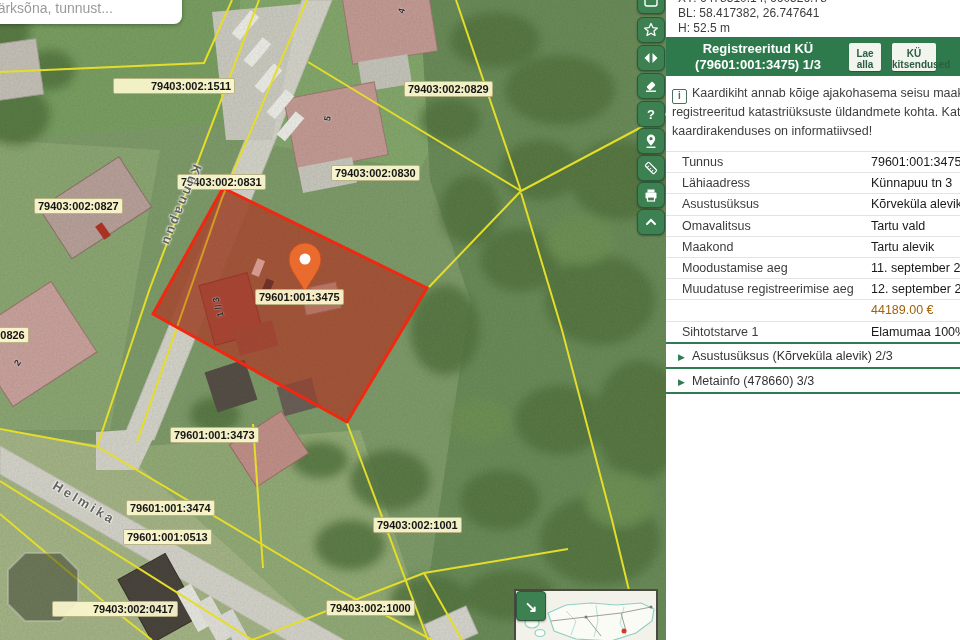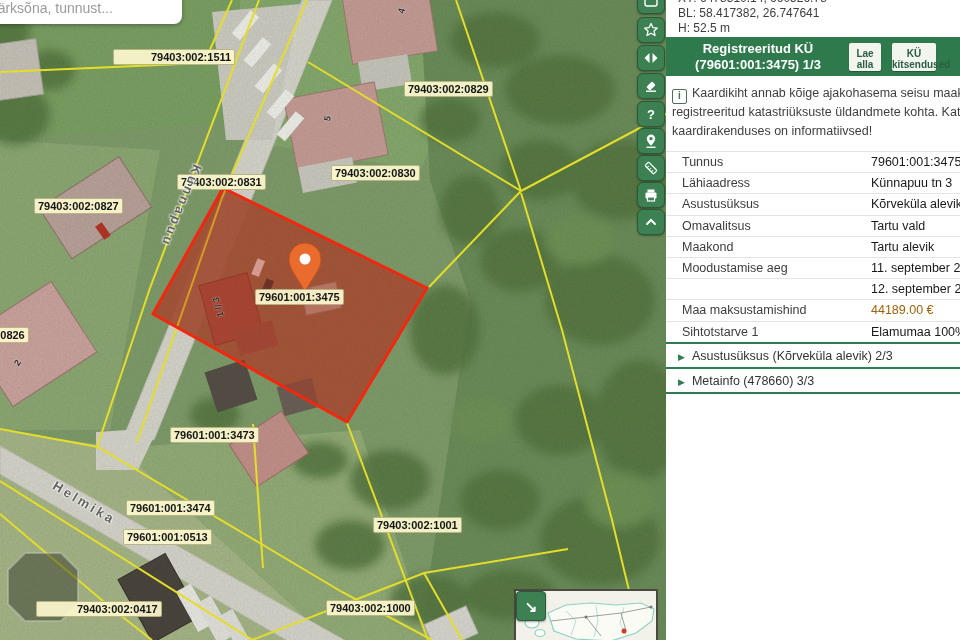--- a/index.html
+++ b/index.html
@@ -190,33 +190,33 @@
       <polygon points="25,553 61,553 78,570 78,604 61,621 25,621 8,604 8,570" fill="rgba(30,34,26,0.42)" stroke="rgba(190,195,180,0.55)" stroke-width="2"></polygon>
 
       <g>
         <ellipse cx="308" cy="292" rx="9" ry="3.5" fill="rgba(0,0,0,0.28)"></ellipse>
         <path d="M305 292 C 297 276 289 270 289 259 A 16 16 0 1 1 321 259 C 321 270 313 276 305 292 Z" fill="#e96b2e" stroke="#c94e1d" stroke-width="1"></path>
         <circle cx="305" cy="259" r="5.5" fill="#ffffff"></circle>
       </g>
     </svg>
 
     <div id="map-labels">
-        <div class="parcel-label" style="left: 113px; top: 49px; padding-left: 37px;">79403:002:1511</div>
+        <div class="parcel-label" style="left: 113px; top: 78px; padding-left: 37px;">79403:002:1511</div>
         <div class="parcel-label" style="left: 404px; top: 46px; margin-top: 35px;">79403:002:0829</div>
         <div class="parcel-label" style="left: 331px; top: 165px;">79403:002:0830</div>
         <div class="parcel-label" style="left: 177px; top: 174px;">79403:002:0831</div>
         <div class="parcel-label" style="left: 34px; top: 198px;">79403:002:0827</div>
         <div class="parcel-label" style="left: -60px; top: 327px;">79403:002:0826</div>
         <div class="parcel-label" style="left: 255px; top: 289px;">79601:001:3475</div>
         <div class="parcel-label" style="left: 170px; top: 427px;">79601:001:3473</div>
         <div class="parcel-label" style="left: 126px; top: 500px;">79601:001:3474</div>
         <div class="parcel-label" style="left: 123px; top: 529px;">79601:001:0513</div>
         <div class="parcel-label" style="left: 373px; top: 517px;">79403:002:1001</div>
         <div class="parcel-label" style="left: 326px; top: 600px;">79403:002:1000</div>
-        <div class="parcel-label" style="left: 36px; top: 601px; padding-left: 40px;">79403:002:0417</div>
+        <div class="parcel-label" style="left: 52px; top: 601px; padding-left: 40px;">79403:002:0417</div>
         <div class="street-label" style="left: 205px; top: 168px; transform: rotate(112deg);">Künnapuu</div>
         <div class="street-label" style="left: 58px; top: 478px; transform: rotate(31deg);">Helmika</div>
         <div class="house-number" style="left: 396px; top: 12px; transform: rotate(-75deg);">4</div>
         <div class="house-number" style="left: 322px; top: 120px; transform: rotate(-80deg);">5</div>
         <div class="house-number" style="left: 12px; top: 362px; transform: rotate(-55deg);">2</div>
         <div class="house-number" style="left: 216px; top: 318px; transform: rotate(-105deg);">1 // 3</div>
       </div>
 
     <div id="overview">
       <svg width="140" height="56" viewBox="0 0 140 56">
@@ -354,24 +354,24 @@
       </div>
       <div class="t-row">
         <span class="t-label">Maakond</span>
           <span class="t-value">Tartu alevik</span>
       </div>
       <div class="t-row">
         <span class="t-label">Moodustamise aeg</span>
           <span class="t-value">11. september 20</span>
       </div>
       <div class="t-row">
+        <span class="t-label">Muudatuse registreerimise aeg</span>
           <span class="t-value">12. september 20</span>
       </div>
       <div class="t-row">
-        <span class="t-label">Maa maksustamishind</span>
           <span class="t-value green">44189.00 €</span>
       </div>
       <div class="t-row">
         <span class="t-label">Sihtotstarve 1</span>
           <span class="t-value">Elamumaa 100%</span>
       </div>
     </div>
 
     <div class="acc">
       <div class="acc-row">

